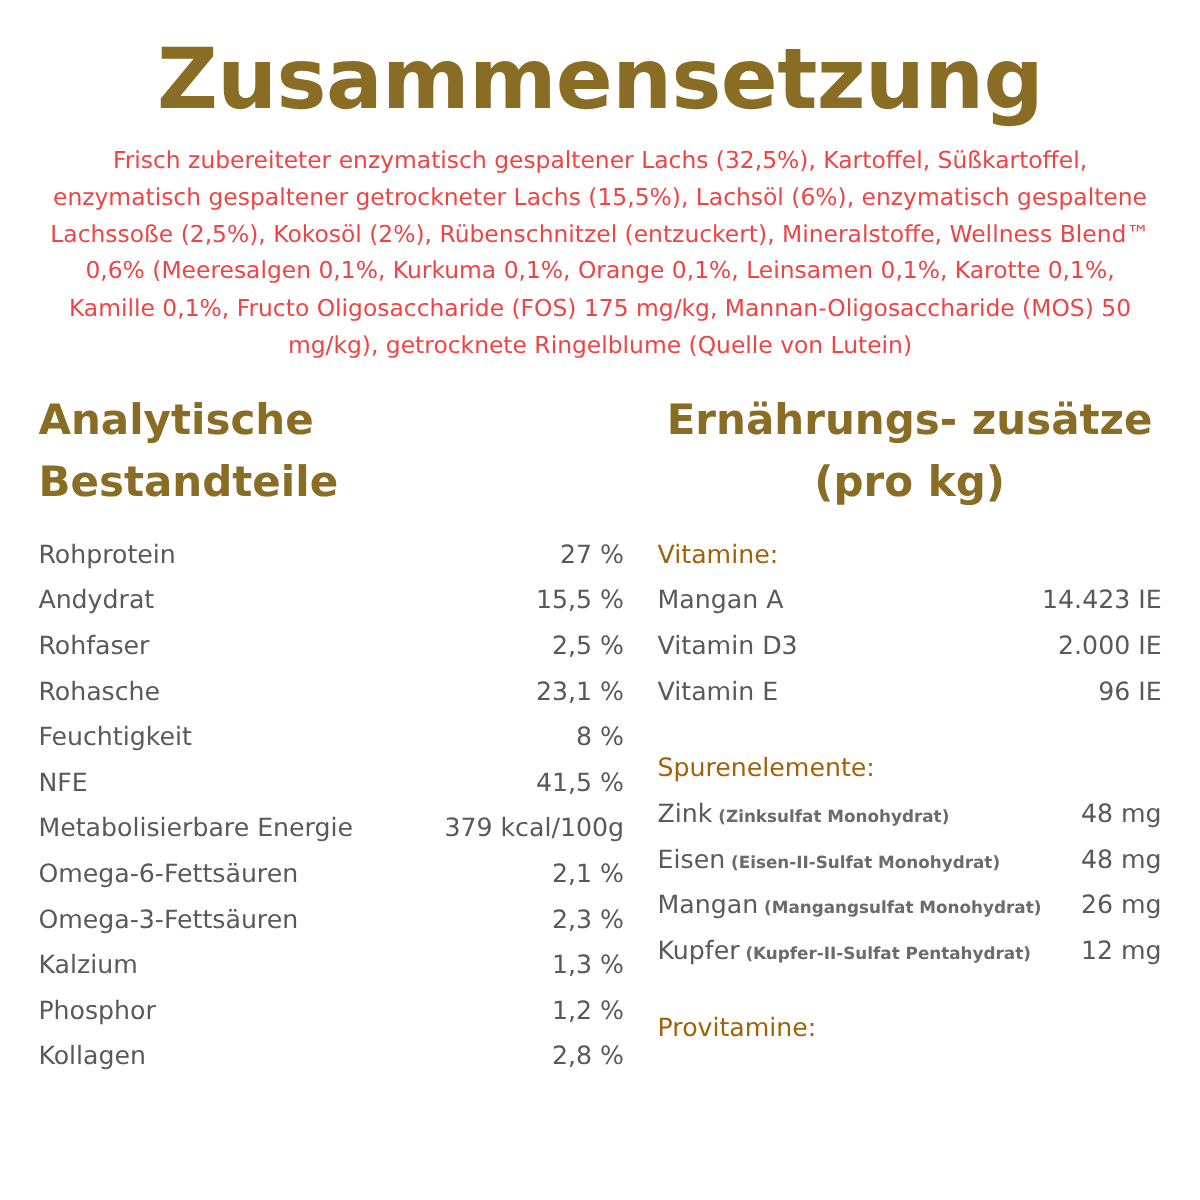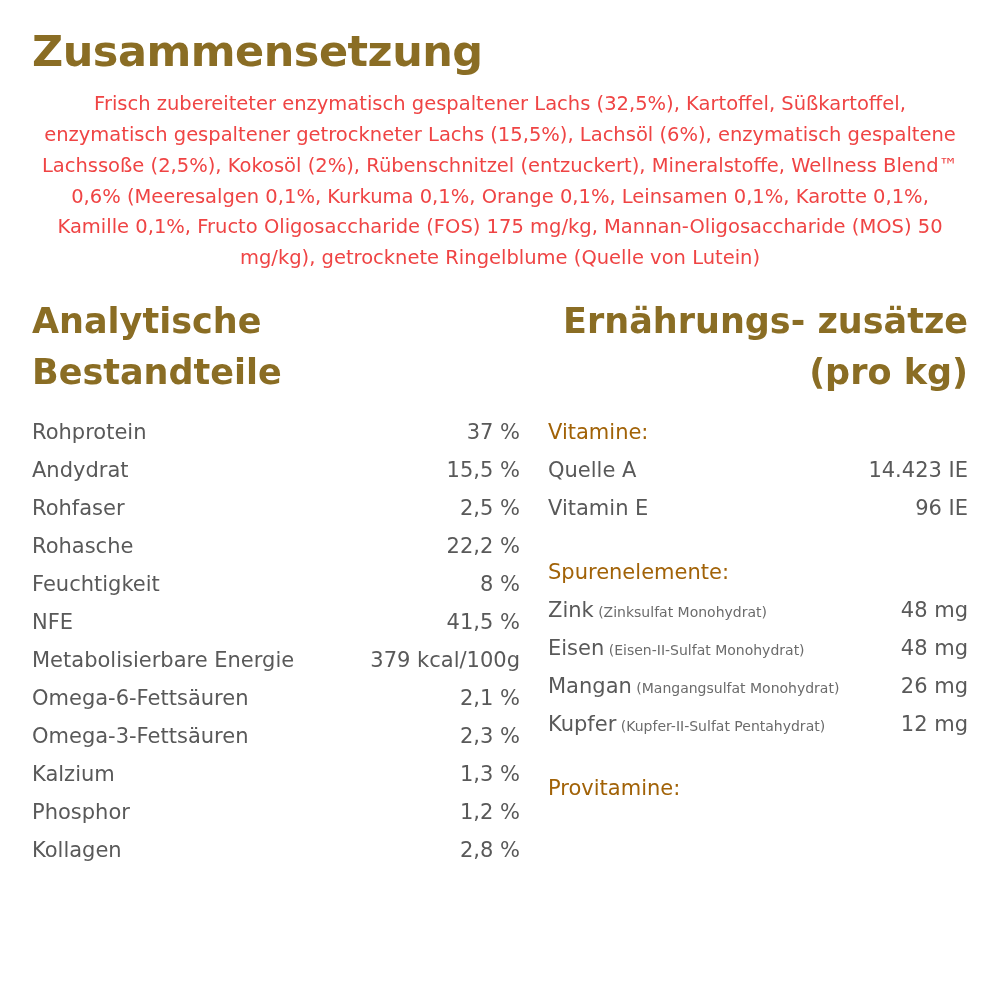--- a/index.html
+++ b/index.html
@@ -15,22 +15,22 @@
     overflow: hidden;
   }
   .page {
     position: relative;
     width: 1000px;
     height: 1000px;
     box-sizing: border-box;
     padding: 0 32px;
   }
   .main-title {
-    text-align: left;
-    font-size: 43px;
+    text-align: center;
+    font-size: 70px;
     font-weight: 700;
     color: #8a6d24;
     letter-spacing: -0.5px;
     margin: 28px 0 14px 0;
     line-height: 1.1;
   }
   .composition-text {
     text-align: center;
     font-size: 19.5px;
     line-height: 1.58;
@@ -55,40 +55,41 @@
     padding-left: 24px;
   }
   .section-title {
     font-size: 35px;
     font-weight: 700;
     color: #8a6d24;
     line-height: 1.45;
     margin: 0 0 16px 0;
   }
   .col-right .section-title {
-    text-align: right;
+    text-align: center;
   }
   .rows {
     display: block;
   }
   .row {
     display: flex;
     align-items: baseline;
     justify-content: space-between;
     font-size: 21px;
     line-height: 1.0;
     padding: 8.5px 0;
     color: #595959;
   }
   .row .label {
     white-space: nowrap;
   }
   .row .label .sub {
     font-size: 14px;
     color: #6b6b6b;
+    font-weight: bold;
   }
   .row .value {
     white-space: nowrap;
     text-align: right;
     padding-left: 10px;
   }
   .group-head {
     font-size: 21px;
     color: #a16207;
     padding: 8.5px 0;
@@ -107,33 +108,33 @@
 
   <p class="composition-text">Frisch zubereiteter enzymatisch gespaltener Lachs (32,5%), Kartoffel, Süßkartoffel, enzymatisch gespaltener getrockneter Lachs (15,5%), Lachsöl (6%), enzymatisch gespaltene Lachssoße (2,5%), Kokosöl (2%), Rübenschnitzel (entzuckert), Mineralstoffe, Wellness Blend™ 0,6% (Meeresalgen 0,1%, Kurkuma 0,1%, Orange 0,1%, Leinsamen 0,1%, Karotte 0,1%, Kamille 0,1%, Fructo Oligosaccharide (FOS) 175 mg/kg, Mannan-Oligosaccharide (MOS) 50 mg/kg), getrocknete Ringelblume (Quelle von Lutein)</p>
 
   <div class="columns">
 
     <div class="col col-left">
       <h2 class="section-title">Analytische Bestandteile</h2>
       <div class="rows" id="analytical-rows">
           <div class="row">
             <span class="label">Rohprotein</span>
-            <span class="value">37 %</span>
+            <span class="value">27 %</span>
           </div>
           <div class="row">
             <span class="label">Andydrat</span>
             <span class="value">15,5 %</span>
           </div>
           <div class="row">
             <span class="label">Rohfaser</span>
             <span class="value">2,5 %</span>
           </div>
           <div class="row">
             <span class="label">Rohasche</span>
-            <span class="value">22,2 %</span>
+            <span class="value">23,1 %</span>
           </div>
           <div class="row">
             <span class="label">Feuchtigkeit</span>
             <span class="value">8 %</span>
           </div>
           <div class="row">
             <span class="label">NFE</span>
             <span class="value">41,5 %</span>
           </div>
           <div class="row">
@@ -161,22 +162,26 @@
             <span class="value">2,8 %</span>
           </div>
         </div>
     </div>
 
     <div class="col col-right">
       <h2 class="section-title">Ernährungs- zusätze (pro kg)</h2>
       <div class="rows" id="additives-rows">
           <div class="group-head">Vitamine:</div>
           <div class="row">
-            <span class="label">Quelle A</span>
+            <span class="label">Mangan A</span>
             <span class="value">14.423 IE</span>
+          </div>
+          <div class="row">
+            <span class="label">Vitamin D3</span>
+            <span class="value">2.000 IE</span>
           </div>
           <div class="row">
             <span class="label">Vitamin E</span>
             <span class="value">96 IE</span>
           </div>
           <div class="spacer"></div>
           <div class="group-head">Spurenelemente:</div>
           <div class="row">
             <span class="label">Zink<span class="sub"> (Zinksulfat Monohydrat)</span></span>
             <span class="value">48 mg</span>

